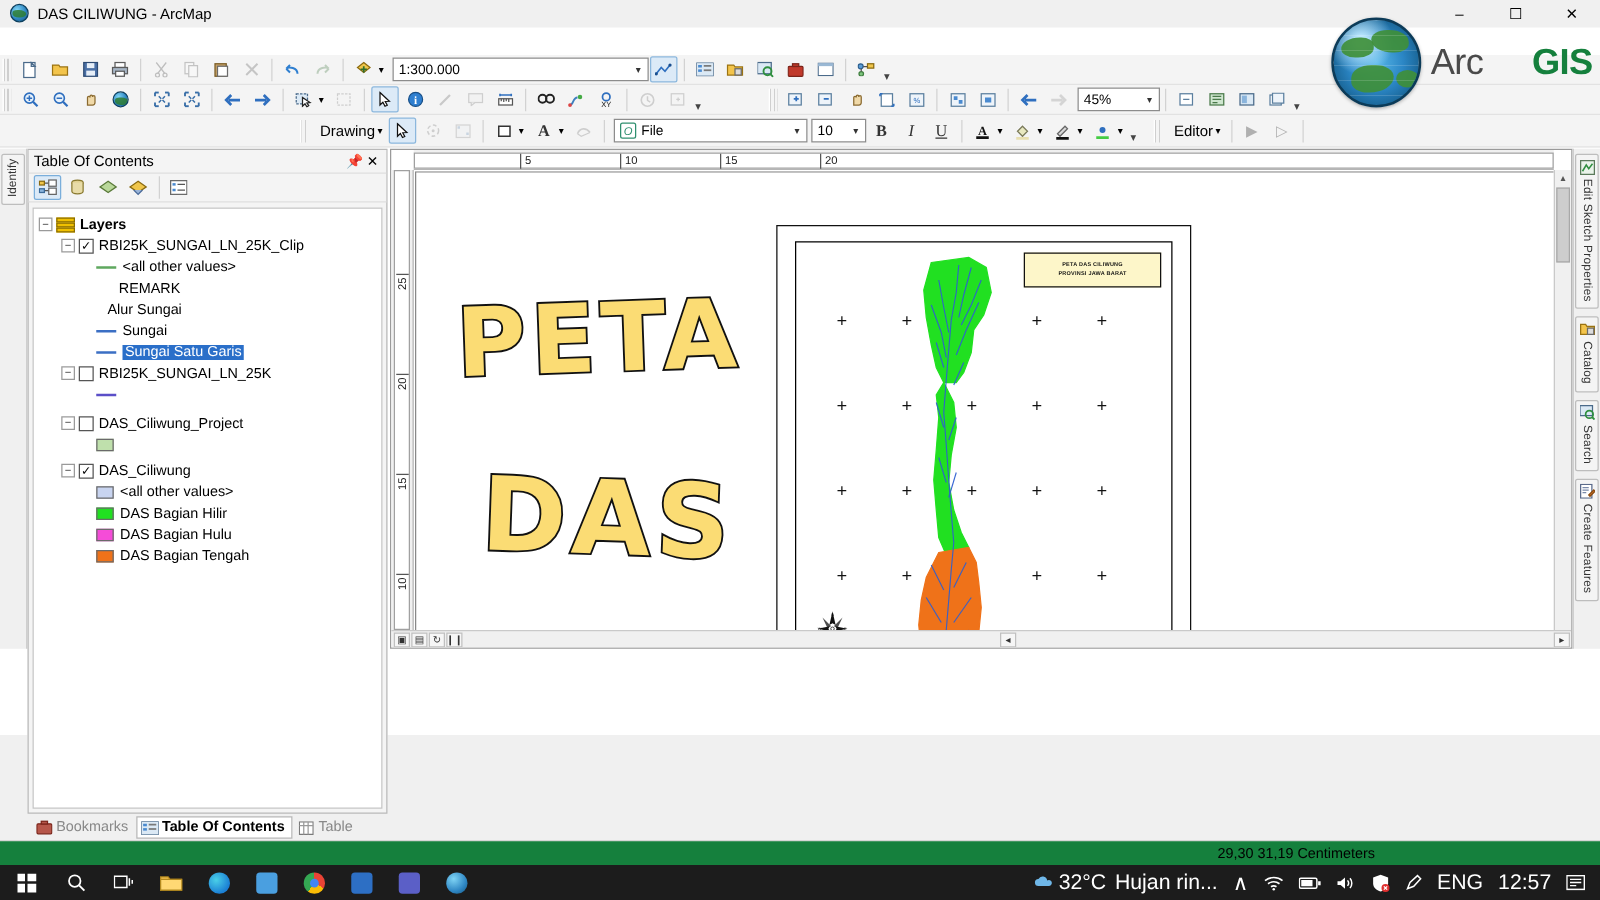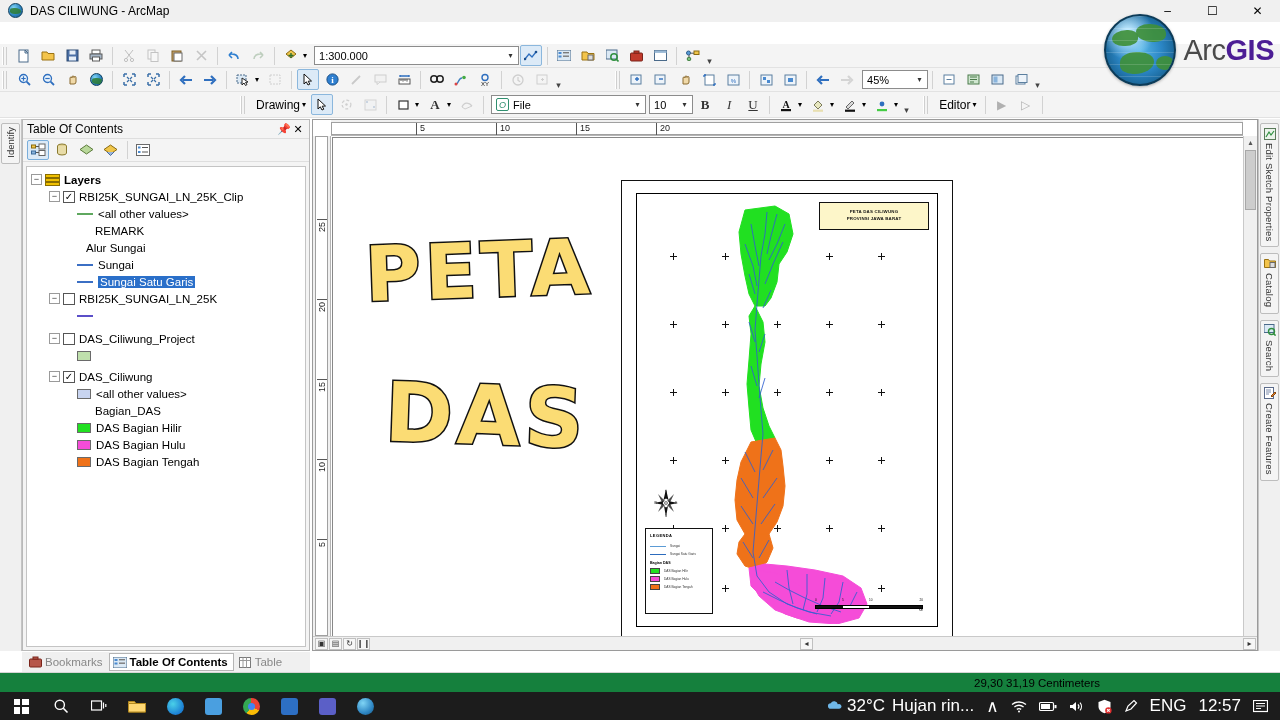--- a/index.html
+++ b/index.html
@@ -4,21 +4,21 @@
 <style>
   * { box-sizing: border-box; margin:0; padding:0; }
   html,body { width:1280px; height:720px; overflow:hidden; }
   body {
     font-family: "Liberation Sans", sans-serif;
     font-size: 12px;
     background:#f0f0f0;
     color:#000;
     -webkit-font-smoothing: antialiased;
   }
-  .app { position:relative; width:1280px; height:720px; background:#fff; }
+  .app { position:relative; width:1280px; height:588px; background:#fff; }
 
   
   .titlebar {
     position:absolute; left:0; top:0; width:1280px; height:22px;
     background:#f0f0f0; display:flex; align-items:center;
   }
   .titlebar .tb-icon { width:16px; height:16px; margin:0 6px 0 8px; position:relative; }
   .globe {
     width:15px;height:15px;border-radius:50%;
     background:radial-gradient(circle at 35% 30%, #7fd4f5 0%, #2f87c4 55%, #15557f 100%);
@@ -98,21 +98,21 @@
   .ln2 { left:30px; top:8px; width:30px;height:18px; border-radius:45% 55% 40% 60%; }
   .ln3 { left:14px; top:36px; width:34px;height:22px; border-radius:50% 45% 60% 40%; }
   .ln4 { left:50px; top:40px; width:18px;height:14px; border-radius:50%; }
   .arcgis-globe .grat {
     position:absolute; left:0; top:0; right:0; bottom:0;
     background:
       repeating-linear-gradient(to bottom, rgba(255,255,255,.28) 0 1px, transparent 1px 12px);
     opacity:.55;
   }
   .arcgis-word { font-size:29px; color:#4a4a4a; margin-left:8px; letter-spacing:-0.5px; }
-  .arcgis-word b { font-weight:bold; color:#4c1d95; }
+  .arcgis-word b { font-weight:bold; color:#15803d;margin-left:39px; }
 
   
   .toc {
     position:absolute; left:22px; top:119px; width:288px; height:532px;
     background:#f4f4f4; border:1px solid #b9b9b9;
   }
   .toc-head {
     height:18px; display:flex; align-items:center; padding:0 4px;
     font-size:12px; background:#f4f4f4;
   }
@@ -874,23 +874,20 @@
       <div style="height:4px"></div>
 
       <div class="trow" style="padding-left:20px">
         <span class="exp">−</span>
         <span class="chk">✓</span>
         <span>DAS_Ciliwung</span>
       </div>
       <div class="trow" style="padding-left:48px">
         <span class="swatch-box" style="background:#c8d4f0"></span>
         <span>&lt;all other values&gt;</span>
-      </div>
-      <div class="trow" style="padding-left:66px">
-        <span>Bagian_DAS</span>
       </div>
       <div class="trow" style="padding-left:48px">
         <span class="swatch-box" style="background:#21e021"></span>
         <span>DAS Bagian Hilir</span>
       </div>
       <div class="trow" style="padding-left:48px">
         <span class="swatch-box" style="background:#f54cd8"></span>
         <span>DAS Bagian Hulu</span>
       </div>
       <div class="trow" style="padding-left:48px">

